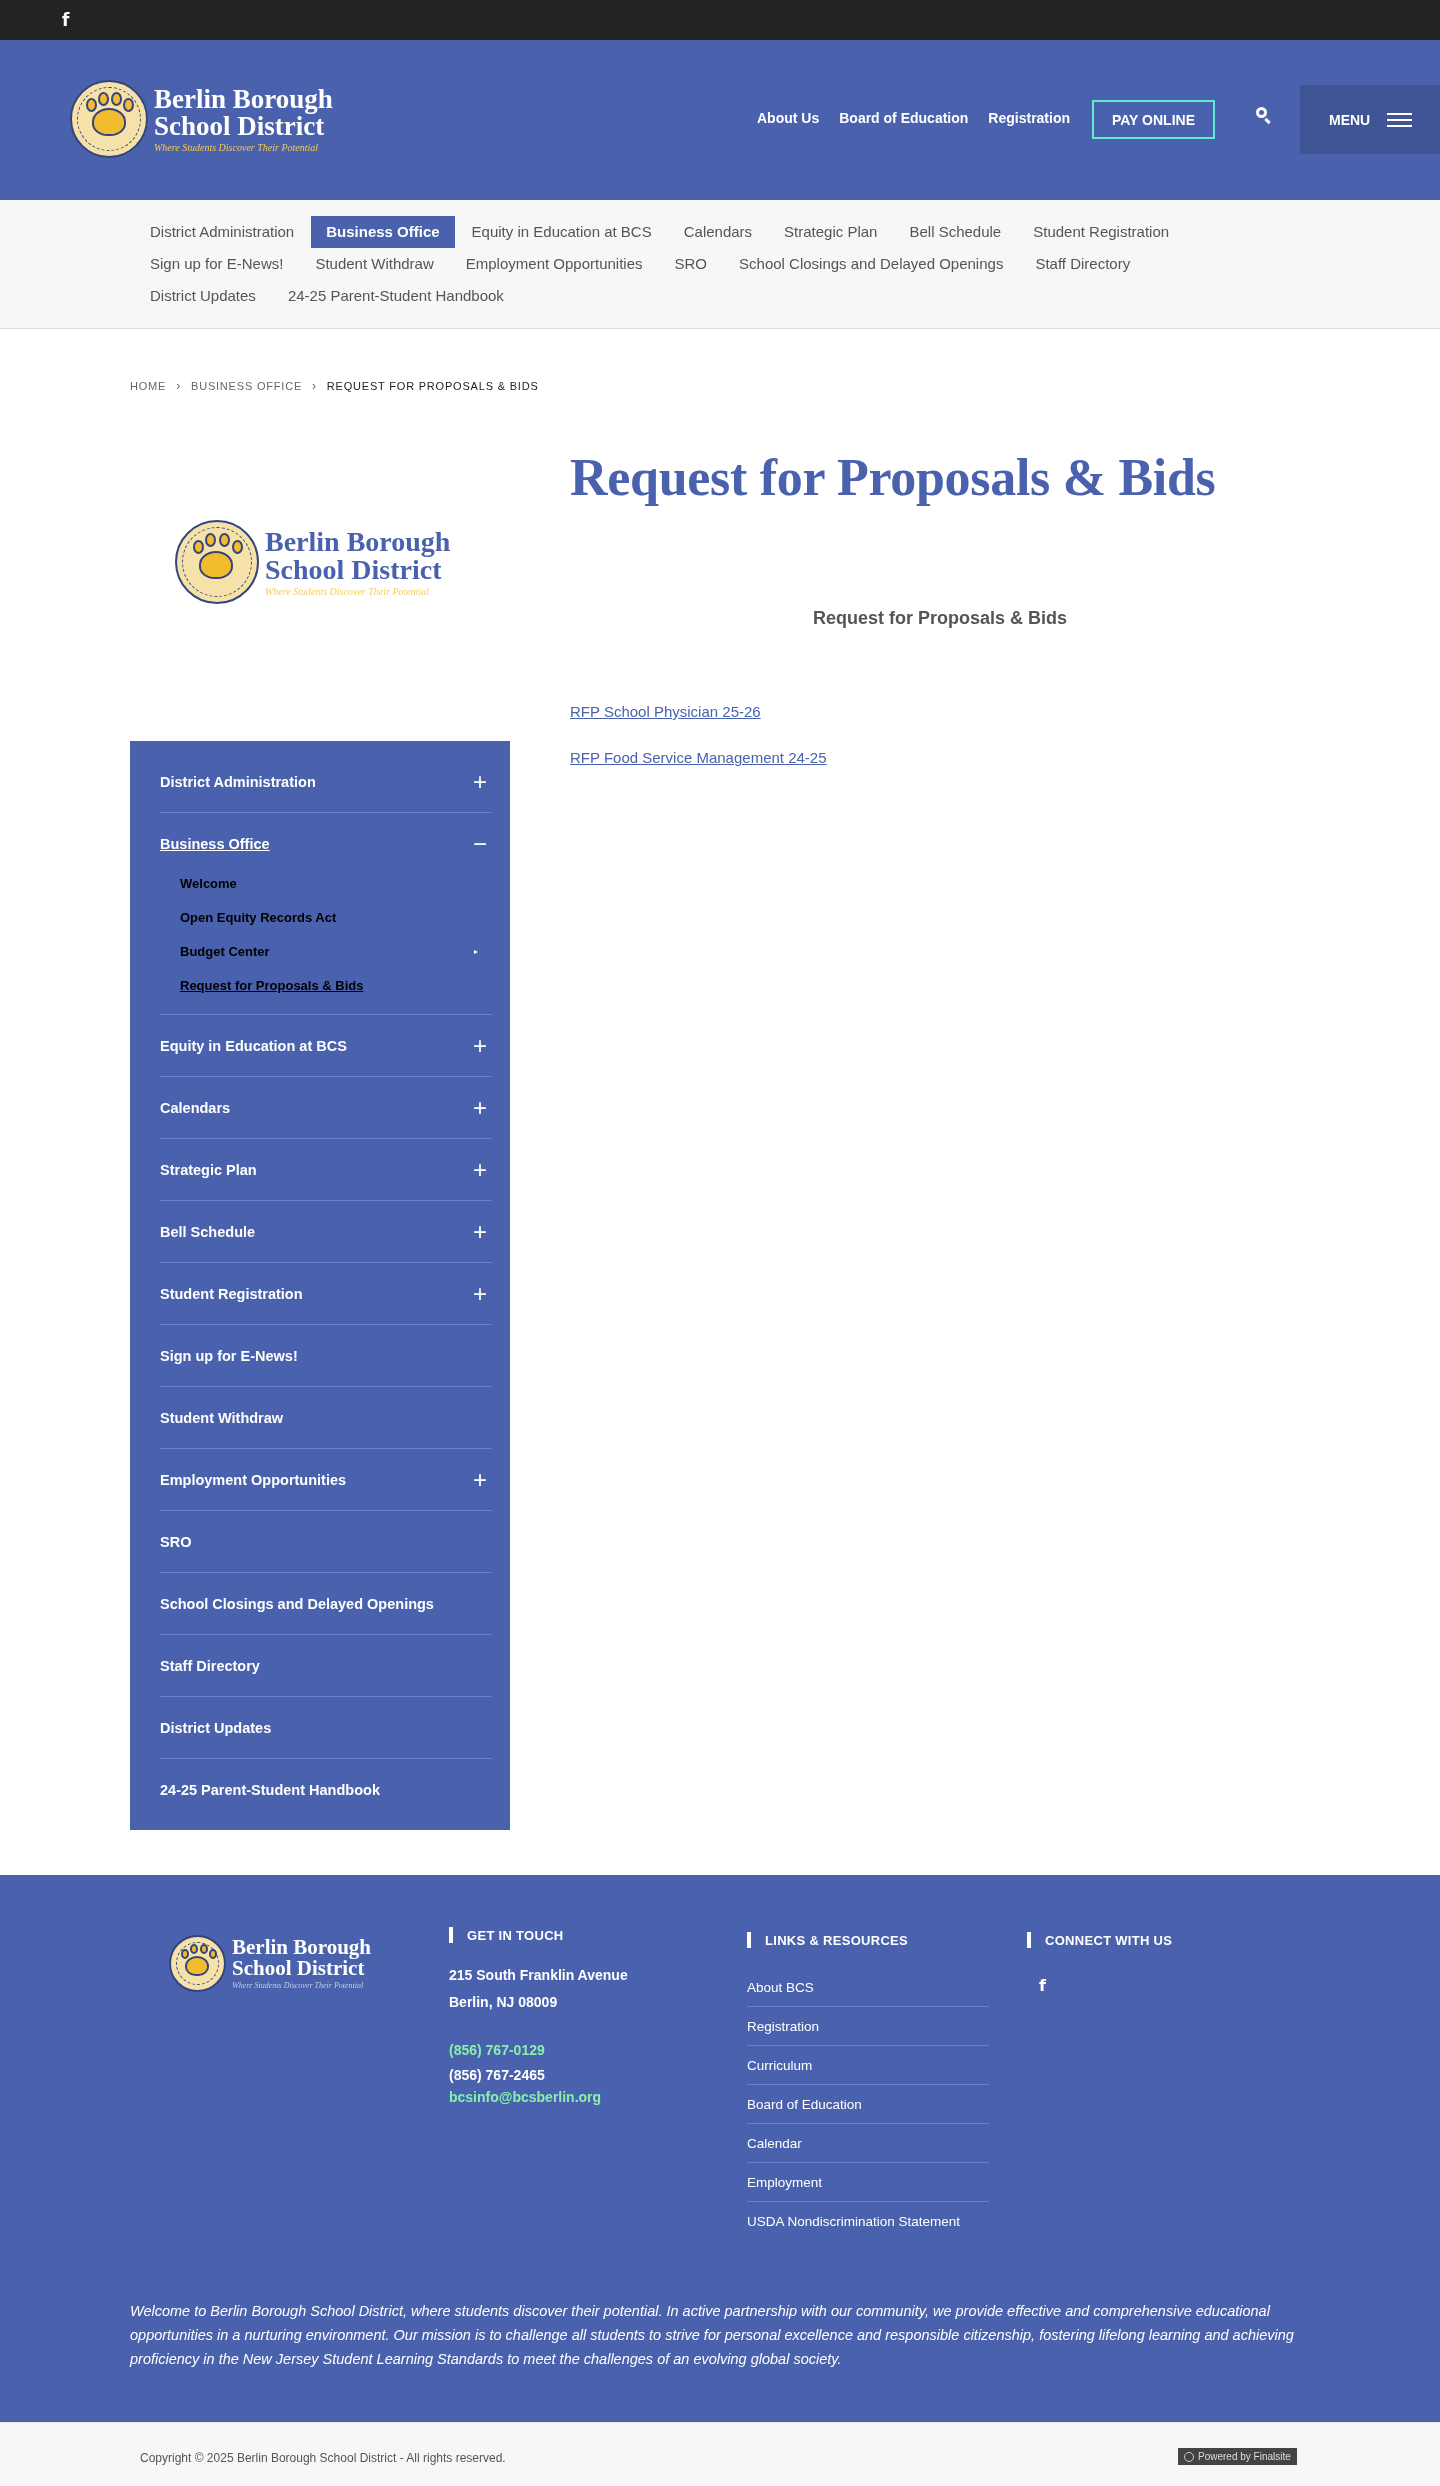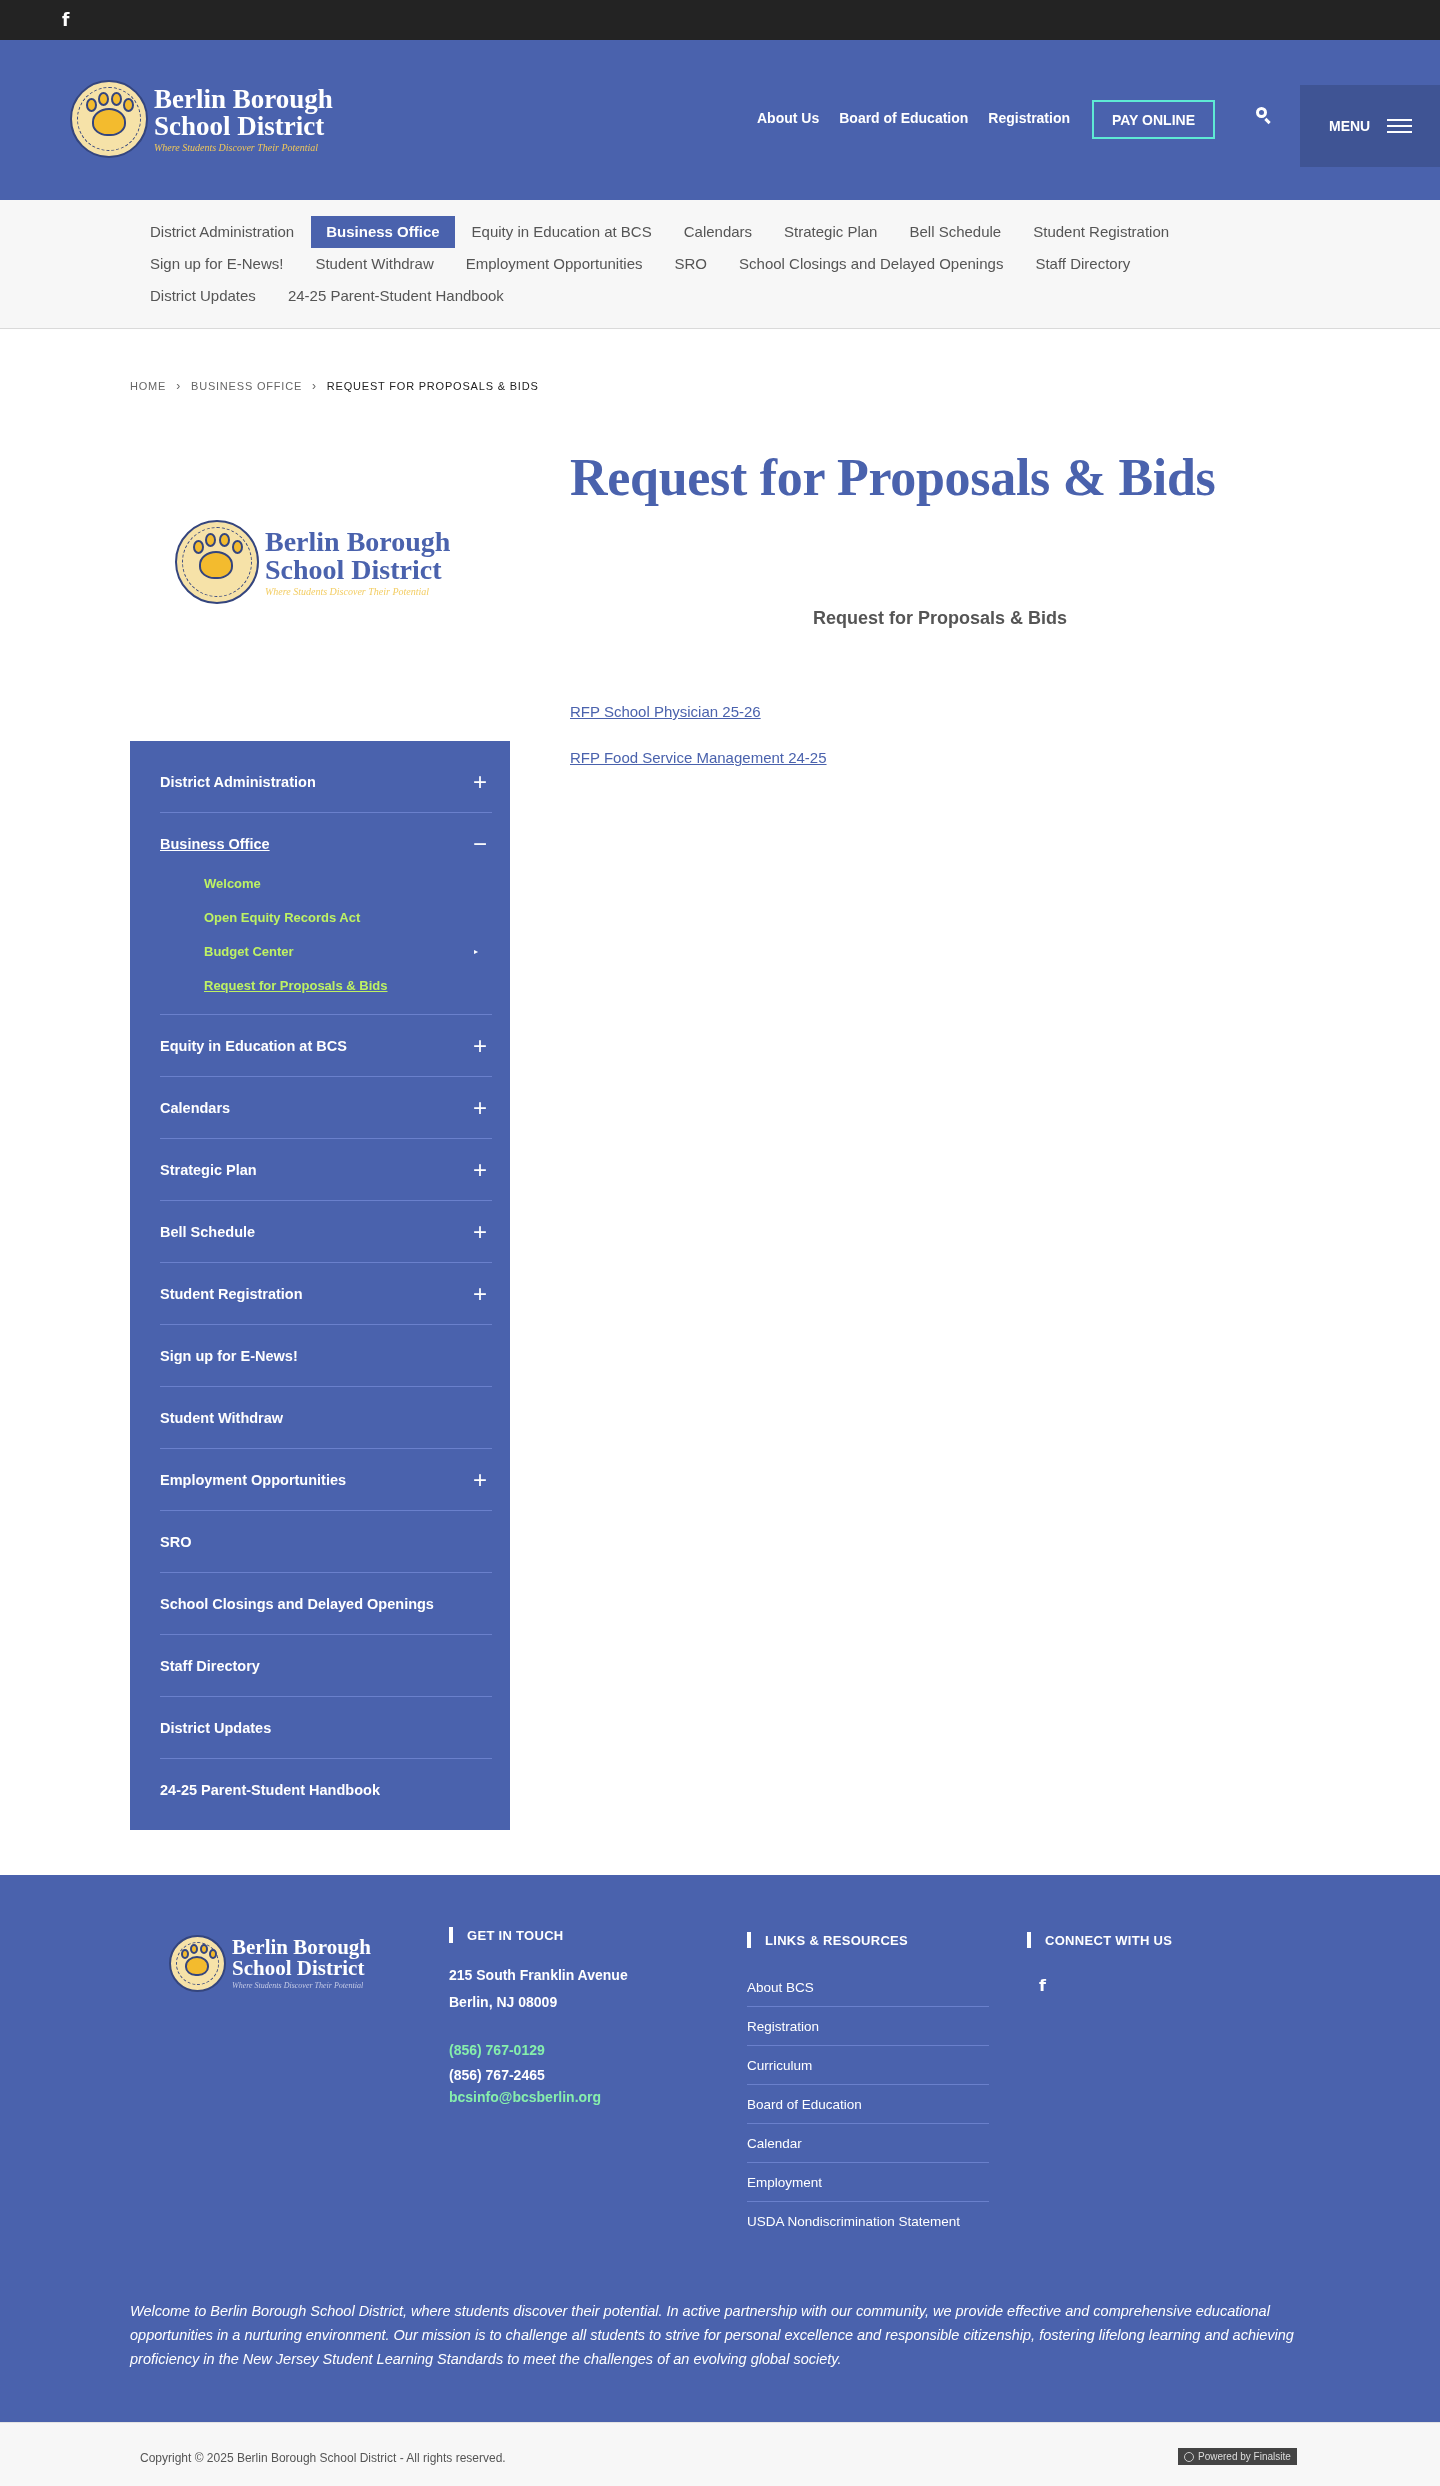--- a/index.html
+++ b/index.html
@@ -20,21 +20,21 @@
   .seal .ring { position: absolute; inset: 5px; border-radius: 50%; border: 1px dashed #34457e; }
   .logo-text { margin-left: 6px; line-height: 1; }
   .logo-text .l1, .logo-text .l2 { font-family: "Liberation Serif", "DejaVu Serif", serif; font-weight: bold; font-size: 27px; color: #fff; display: block; }
   .logo-text .tag { font-family: "Liberation Serif", serif; font-style: italic; font-size: 10px; color: #f1c85a; display: block; margin-top: 3px; }
   .util-nav { position: absolute; top: 70px; left: 757px; display: flex; gap: 20px; }
   .util-nav a { color: #fff; text-decoration: none; font-size: 14px; font-weight: bold; }
   .pay-btn { position: absolute; left: 1092px; top: 60px; width: 123px; height: 39px; border: 2px solid #5eead4; color: #fff; font-weight: bold; font-size: 14px; display: flex; align-items: center; justify-content: center; background: transparent; }
   .search-btn { position: absolute; left: 1254px; top: 65px; width: 20px; height: 20px; }
   .search-btn .lens { position: absolute; left: 2px; top: 2px; width: 11px; height: 11px; border: 3px solid #fff; border-radius: 50%; }
   .search-btn .handle { position: absolute; left: 12px; top: 13px; width: 3px; height: 6px; background: #fff; transform: rotate(-45deg); }
-  .menu-btn { position: absolute; left: 1300px; top: 45px; width: 140px; height: 82px; background: #3f5494; display: flex; align-items: center; padding-left: 29px; color: #fff; font-weight: bold; font-size: 14px; }
+  .menu-btn { position: absolute; left: 1300px; top: 45px; width: 140px; height: 69px; background: #3f5494; display: flex; align-items: center; padding-left: 29px; color: #fff; font-weight: bold; font-size: 14px; }
   .menu-btn .bars { margin-left: 17px; width: 25px; }
   .menu-btn .bars span { display: block; height: 2px; background: #fff; margin: 4px 0; }
 
   
   .section-nav { background: #f7f7f7; border-bottom: 1px solid #dadada; padding: 16px 0 20px 135px; height: 129px; }
   .section-nav ul { list-style: none; display: flex; flex-wrap: wrap; width: 1140px; }
   .section-nav li { margin: 0 2px 0 0; }
   .section-nav li a { display: block; padding: 6px 15px; line-height: 20px; font-size: 15px; color: #555; text-decoration: none; }
   .section-nav li.active a { background: #4a62ad; color: #fff; font-weight: bold; }
 
@@ -53,21 +53,21 @@
 
   .side-nav { position: absolute; left: 130px; top: 741px; width: 380px; background: #4a62ad; padding: 10px 18px 10px 30px; }
   .side-item { border-bottom: 1px solid #6a80cc; position: relative; }
   .side-item:last-child { border-bottom: none; }
   .side-item .row { display: flex; justify-content: space-between; align-items: center; height: 61px; }
   .side-item .lbl { color: #fff; font-weight: bold; font-size: 14.5px; text-decoration: none; }
   .side-item.open .lbl { text-decoration: underline; }
   .side-item .toggle { color: #fff; font-size: 24px; width: 24px; text-align: center; font-weight: normal; line-height: 1; }
   .sub-list { list-style: none; padding: 0 0 12px 20px; margin-top: -8px; }
   .sub-list li { height: 34px; display: flex; align-items: center; justify-content: space-between; padding-right: 14px; }
-  .sub-list li a { color: #bef264; font-size: 13px; text-decoration: none; font-weight: bold; margin-left: 24px; }
+  .sub-list li a { color: #000000; font-size: 13px; text-decoration: none; font-weight: bold; }
   .sub-list li.current a { text-decoration: underline; }
   .sub-list .caret { color: #fff; font-size: 8px; }
 
   
   .page-title { position: absolute; left: 570px; top: 448px; font-family: "Liberation Serif", "DejaVu Serif", serif; font-weight: bold; font-size: 52px; color: #4a62ad; letter-spacing: -0.3px; }
   .content-sub { position: absolute; left: 570px; width: 740px; top: 608px; text-align: center; font-size: 18px; font-weight: bold; color: #555; }
   .doc-links { position: absolute; left: 570px; top: 703px; list-style: none; }
   .doc-links li { height: 46px; }
   .doc-links a { color: #4a62ad; font-size: 15px; text-decoration: underline; }
 

